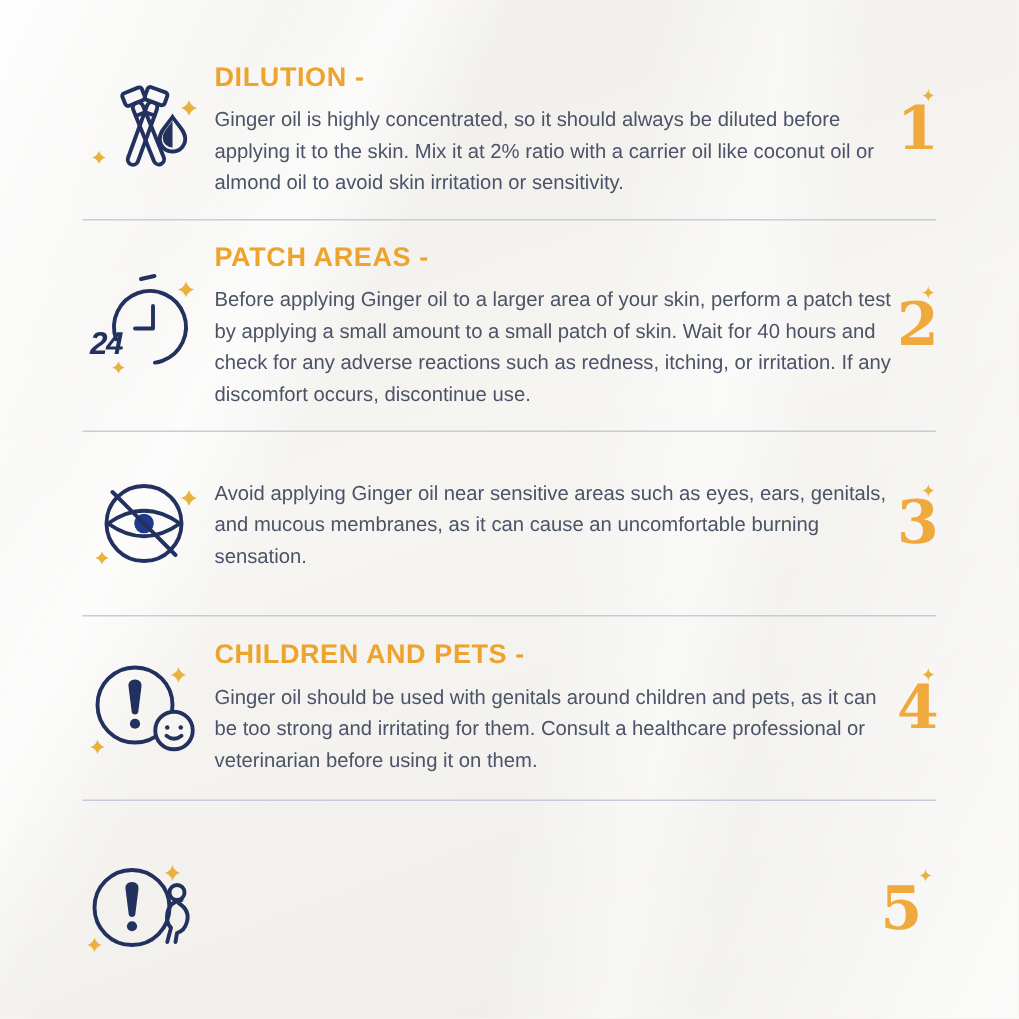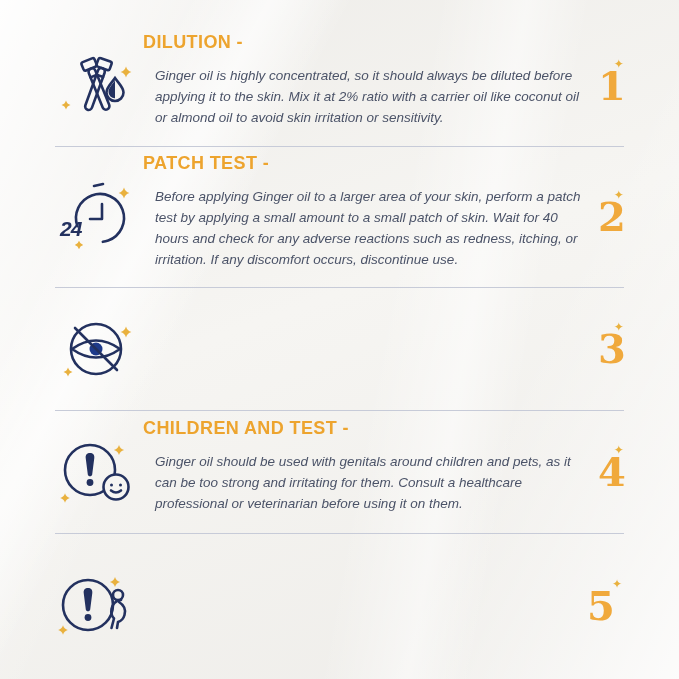--- a/index.html
+++ b/index.html
@@ -26,21 +26,21 @@
   .tip.s4{height:123px;}
   .tip.s5{height:146px;}
   .divider{height:0;border-top:1px solid #c7cbd8;width:100%;}
   .icon-box{width:88px;flex-shrink:0;display:flex;justify-content:flex-start;}
   .icon-box svg{display:block;}
   .content{width:455px;flex-shrink:0;}
   .tip h2{
     margin:0 0 7px 0;font-size:18px;line-height:21px;font-weight:bold;
     letter-spacing:.4px;color:#eda42e;font-family:"Liberation Sans",sans-serif;
   }
-  .tip p{margin:12px;font-size:13.5px;line-height:21px;color:#4b5368;font-style:italic;}
+  .tip p{margin:0;font-size:13.5px;line-height:21px;color:#4b5368;}
   .num{margin-left:auto;align-self:center;position:relative;width:46px;text-align:center;}
   .num .digit{
     font-family:"DejaVu Serif",serif;font-weight:bold;font-size:40px;line-height:40px;
     color:#f0a93c;display:inline-block;
   }
   .num .spark{position:absolute;top:-8px;right:2px;font-size:12px;color:#e9b13e;line-height:12px;}
   .ic{stroke:#23315f;fill:none;stroke-width:2.6;stroke-linecap:round;stroke-linejoin:round;}
   .ic-fill{fill:#23315f;stroke:none;}
   .ic-bg{fill:#f6f5f2;stroke:#23315f;stroke-width:2.6;}
   .spk-g{fill:#e9b13e;stroke:none;}
@@ -96,21 +96,21 @@
       <svg width="84" height="84" viewBox="0 0 84 84">
         <circle class="ic" cx="45" cy="43" r="24" stroke-dasharray="118 33" transform="rotate(160 45 43)"></circle>
         <path class="ic" d="M47 29 V44 H35"></path>
         <path class="ic" d="M39 11 L48 9"></path>
         <text class="clock-num" x="5" y="61">24</text>
         <use href="#spk" class="spk-g" transform="translate(69,18) scale(0.9)"></use>
         <use href="#spk" class="spk-g" transform="translate(24,70) scale(0.7)"></use>
       </svg>
     </div>
     <div class="content">
-      <h2>PATCH TEST -</h2>
+      <h2>PATCH AREAS -</h2>
       <p>Before applying Ginger oil to a larger area of your skin, perform a patch test by applying a small amount to a small patch of skin. Wait for 40 hours and check for any adverse reactions such as redness, itching, or irritation. If any discomfort occurs, discontinue use.</p>
     </div>
     <div class="num">
       <span class="digit">2</span>
       <span class="spark">✦</span>
     </div>
   </section>
 
   <div class="divider"></div>
 
@@ -119,20 +119,21 @@
       <svg width="84" height="84" viewBox="0 0 84 84">
         <circle class="ic" cx="41" cy="42" r="25"></circle>
         <path class="ic" d="M17 42 Q41 25 65 42 Q41 59 17 42 Z"></path>
         <circle cx="41" cy="42" r="6.5" fill="#1e3a8a" stroke="none"></circle>
         <line class="ic" x1="20" y1="21" x2="62" y2="63"></line>
         <use href="#spk" class="spk-g" transform="translate(71,25) scale(0.9)"></use>
         <use href="#spk" class="spk-g" transform="translate(13,65) scale(0.75)"></use>
       </svg>
     </div>
     <div class="content">
+      <p>Avoid applying Ginger oil near sensitive areas such as eyes, ears, genitals, and mucous membranes, as it can cause an uncomfortable burning sensation.</p>
     </div>
     <div class="num">
       <span class="digit">3</span>
       <span class="spark">✦</span>
     </div>
   </section>
 
   <div class="divider"></div>
 
   <section class="tip s4">
@@ -143,21 +144,21 @@
         <circle class="ic-fill" cx="35" cy="52.5" r="3.4"></circle>
         <circle class="ic-bg" cx="61" cy="57" r="12.5"></circle>
         <circle class="ic-fill" cx="56.5" cy="55" r="1.5"></circle>
         <circle class="ic-fill" cx="65.5" cy="55" r="1.5"></circle>
         <path class="ic" d="M56 60.5 Q61 64.5 66 60.5" stroke-width="2"></path>
         <use href="#spk" class="spk-g" transform="translate(64,20) scale(0.85)"></use>
         <use href="#spk" class="spk-g" transform="translate(10,68) scale(0.8)"></use>
       </svg>
     </div>
     <div class="content">
-      <h2>CHILDREN AND TEST -</h2>
+      <h2>CHILDREN AND PETS -</h2>
       <p>Ginger oil should be used with genitals around children and pets, as it can be too strong and irritating for them. Consult a healthcare professional or veterinarian before using it on them.</p>
     </div>
     <div class="num">
       <span class="digit">4</span>
       <span class="spark">✦</span>
     </div>
   </section>
 
   <div class="divider"></div>
 

